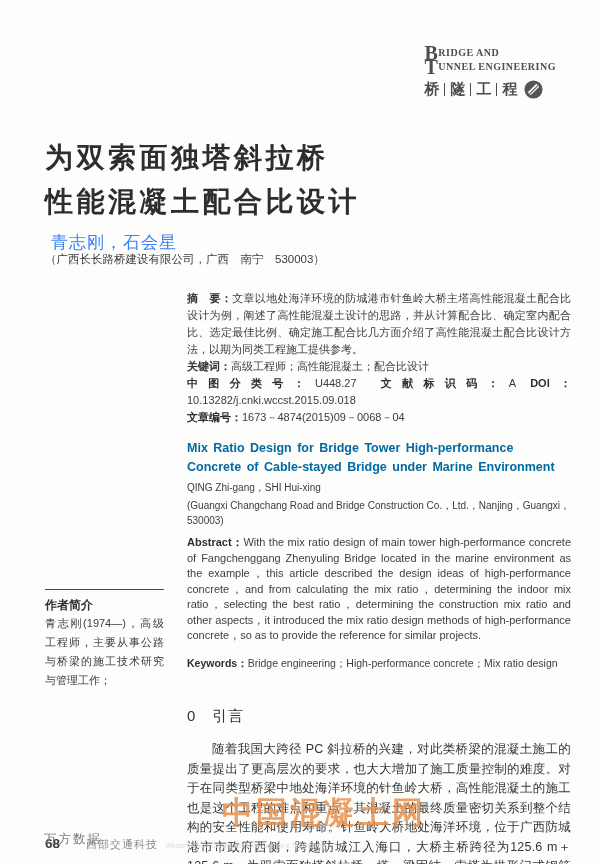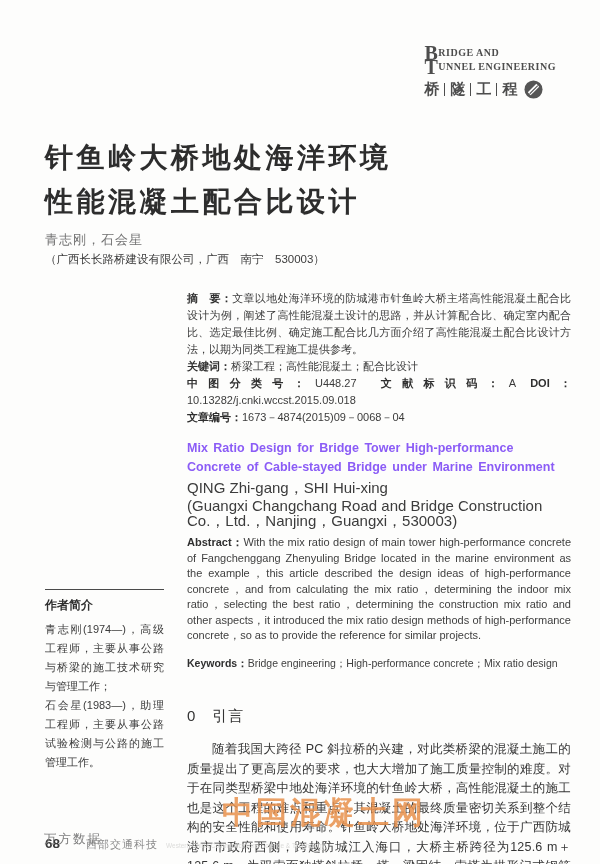--- a/index.html
+++ b/index.html
@@ -28,36 +28,36 @@
   .logo-cn { margin-top: 6px; display: flex; align-items: center; font-weight: bold; font-size: 15px; letter-spacing: 0; color: #4d4d4d; }
   .logo-cn .divider { width: 1px; height: 13px; background: #4d4d4d; margin: 0 5px; }
   .logo-seal { margin-left: 7px; width: 19px; height: 19px; }
 
   
   .title-block { position: absolute; left: 45px; top: 136px; }
   .title-line {
     font-size: 28px; font-weight: bold; color: #2d2d2d;
     letter-spacing: 3.5px; line-height: 44px; white-space: nowrap;
   }
-  .authors-cn { position: absolute; left: 45px; top: 231px; font-size: 13px; color: #737373; letter-spacing: 1px; }
+  .authors-cn { position: absolute; left: 51px; top: 231px; font-size: 17px; color: #3b82f6; letter-spacing: 1px; }
   .affil-cn   { position: absolute; left: 45px; top: 252px; font-size: 11.5px; color: #3c3c3c; }
 
   
   .main-col { position: absolute; left: 187px; top: 290px; width: 384px; }
   .zh-meta { font-size: 11px; line-height: 17px; text-align: justify; color: #3b3b3b; }
   .zh-meta .lbl { font-weight: bold; color: #2f2f2f; }
   .meta-line { margin-top: 0px; }
   .sp { display: inline-block; width: 14px; }
 
   .en-title {
     margin-top: 13px;
-    font-size: 12.5px; font-weight: bold; color: #8b5cf6;
+    font-size: 12.5px; font-weight: bold; color: #0369a1;
     line-height: 19px; text-align: left; word-spacing: 2px;
   }
-  .en-sub { font-size: 15px; line-height: 15px; color: #3c3c3c; margin-top: 3px; }
+  .en-sub { font-size: 10px; line-height: 15px; color: #3c3c3c; margin-top: 3px; }
   .en-abs { margin-top: 7px; font-size: 11px; line-height: 15.5px; text-align: justify; color: #404040; }
   .en-abs .lbl { font-weight: bold; color: #2f2f2f; }
   .en-kw { margin-top: 12px; font-size: 10.5px; line-height: 15.5px; color: #404040; }
   .en-kw .lbl { font-weight: bold; color: #2f2f2f; }
 
   .section-head {
     margin-top: 36px;
     font-size: 15px; color: #333; letter-spacing: 1px;
   }
   .section-head .num { margin-right: 16px; }
@@ -67,21 +67,21 @@
     font-size: 12.5px; line-height: 19.5px;
     text-align: justify; color: #353535;
     text-indent: 2em; letter-spacing: 0.2px;
   }
 
   
   .bio-box {
     position: absolute; left: 45px; top: 589px; width: 119px;
     border-top: 1.5px solid #4a4a4a; padding-top: 7px;
   }
-  .bio-head { font-size: 12px; font-weight: bold; color: #2e2e2e; margin-bottom: 6px; }
+  .bio-head { font-size: 12px; font-weight: bold; color: #2e2e2e; }
   .bio-text { font-size: 11px; line-height: 19px; color: #3b3b3b; text-align: justify; }
 
   
   .footer-line { position: absolute; left: 45px; top: 836px; display: flex; align-items: baseline; }
   .page-num { font-size: 13.5px; font-weight: bold; color: #3a3a3a; }
   .journal-name { font-size: 11px; color: #8a8a8a; margin-left: 26px; letter-spacing: 1px; }
   .journal-en-faint { font-size: 6.5px; color: #dcdcda; margin-left: 8px; max-width: 160px; line-height: 7px; }
   .watermark {
     position: absolute; left: 222px; top: 792px;
     font-size: 31px; font-weight: bold; letter-spacing: 3px;
@@ -115,35 +115,35 @@
       <span>程</span>
       <svg class="logo-seal" viewBox="0 0 20 20">
         <circle cx="10" cy="10" r="9.5" fill="#555555"></circle>
         <path d="M4 13 L13 4 L16 7 L7 16 Z" fill="#ffffff"></path>
         <path d="M6 14.5 L14.5 6" stroke="#555555" stroke-width="1.2"></path>
       </svg>
     </div>
   </div>
 
   <div class="title-block">
-    <div class="title-line">针鱼岭大桥地处海洋环境</div>
+    <div class="title-line">为双索面独塔斜拉桥</div>
     <div class="title-line">性能混凝土配合比设计</div>
   </div>
 
   <div class="authors-cn">青志刚，石会星</div>
   <div class="affil-cn">（广西长长路桥建设有限公司，广西　南宁　530003）</div>
 
   <div class="main-col">
 
     <div class="zh-meta">
       <span class="lbl">摘　要：</span><span>文章以地处海洋环境的防城港市针鱼岭大桥主塔高性能混凝土配合比设计为例，阐述了高性能混凝土设计的思路，并从计算配合比、确定室内配合比、选定最佳比例、确定施工配合比几方面介绍了高性能混凝土配合比设计方法，以期为同类工程施工提供参考。</span>
     </div>
 
     <div class="zh-meta meta-line">
-      <span class="lbl">关键词：</span><span>桥梁工程；高性能混凝土；配合比设计</span>
+      <span class="lbl">关键词：</span><span>高级工程师；高性能混凝土；配合比设计</span>
     </div>
 
     <div class="zh-meta meta-line">
       <span class="lbl">中图分类号：</span><span>U448.27</span><span class="sp"></span><span class="lbl">文献标识码：</span><span>A</span><span class="sp"></span><span class="lbl">DOI：</span><span>10.13282/j.cnki.wccst.2015.09.018</span>
     </div>
 
     <div class="zh-meta meta-line">
       <span class="lbl">文章编号：</span><span>1673－4874(2015)09－0068－04</span>
     </div>
 
@@ -161,21 +161,20 @@
     <div class="section-head">
       <span class="num">0</span><span>引言</span>
     </div>
 
     <div class="body-par">随着我国大跨径 PC 斜拉桥的兴建，对此类桥梁的混凝土施工的质量提出了更高层次的要求，也大大增加了施工质量控制的难度。对于在同类型桥梁中地处海洋环境的针鱼岭大桥，高性能混凝土的施工也是这个工程的难点和重点，其混凝土的最终质量密切关系到整个结构的安全性能和使用寿命。针鱼岭大桥地处海洋环境，位于广西防城港市市政府西侧，跨越防城江入海口，大桥主桥跨径为125.6 m＋125.6 m，为双索面独塔斜拉桥，塔、梁固结。索塔为拱形门式钢筋混凝土结构（见图1～2），塔高72.8 m，塔身顺桥向为竖直，索塔采用 C50 高性能混凝土。在配合比设计过程中总结了一些经验，具有一定的代表性，希望能对类似施工情况提供有益借鉴。</div>
   </div>
 
   <div class="bio-box">
     <div class="bio-head">作者简介</div>
     <div class="bio-text">青志刚(1974—)，高级工程师，主要从事公路与桥梁的施工技术研究与管理工作；</div>
-    <div class="bio-text">石会星(1983—)，助理工程师，主要从事公路试验检测与公路的施工管理工作。</div>
   </div>
 
   <div class="footer-line">
     <span class="page-num">68</span>
     <span class="journal-name">西部交通科技</span>
     <span class="journal-en-faint">Western China Communications Science &amp; Technology</span>
   </div>
 
   <div class="watermark" style="color: rgb(232, 145, 77);">中国混凝土网</div>
   <div class="scan-brand">万方数据</div>

